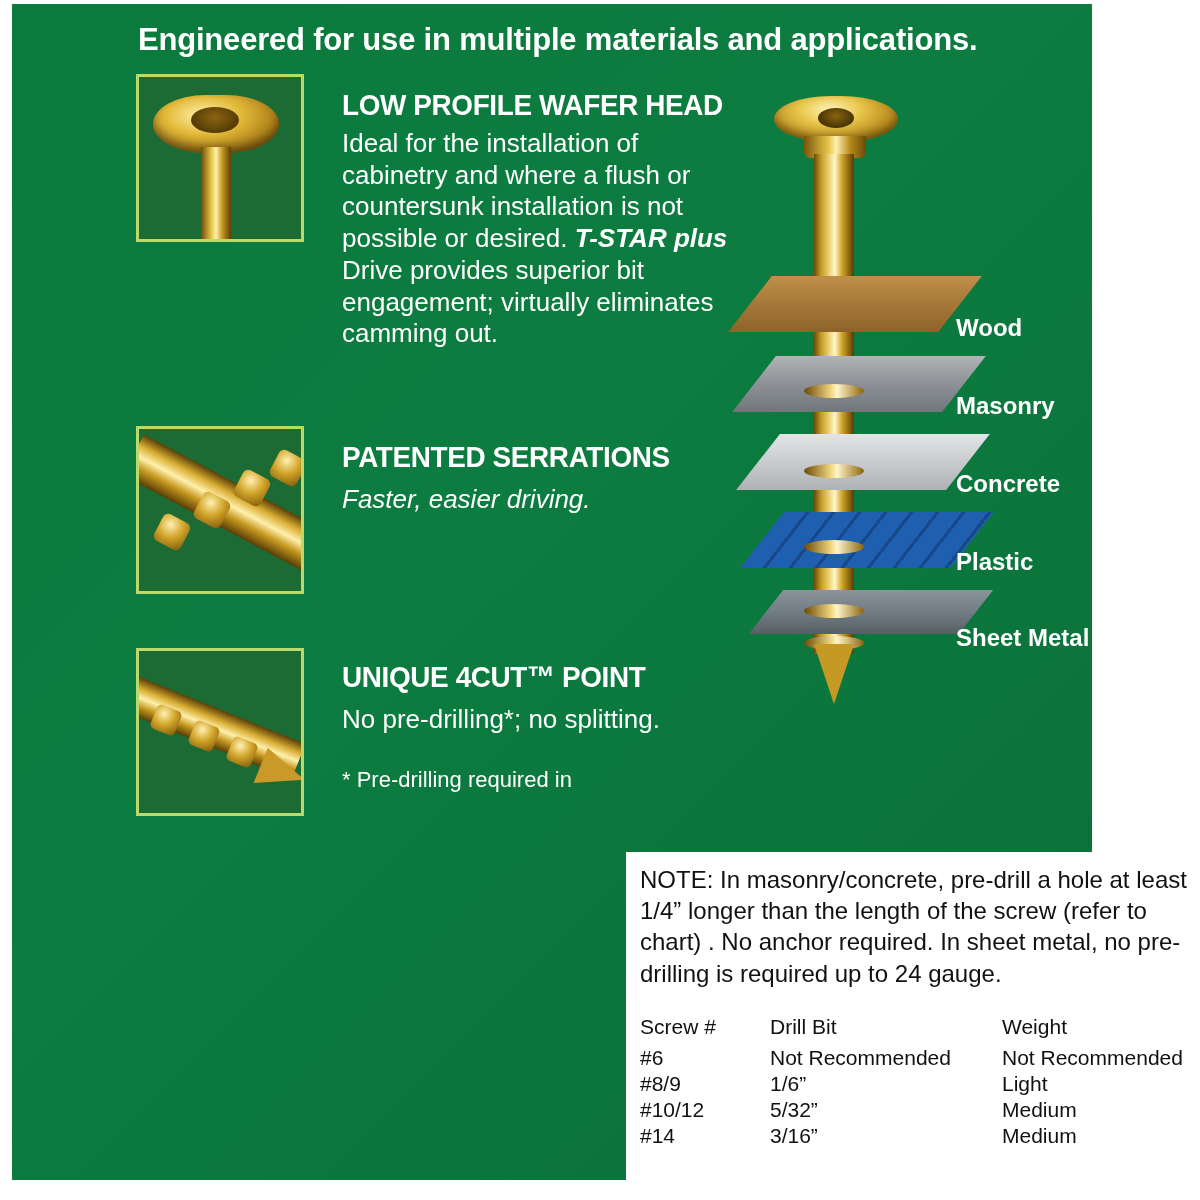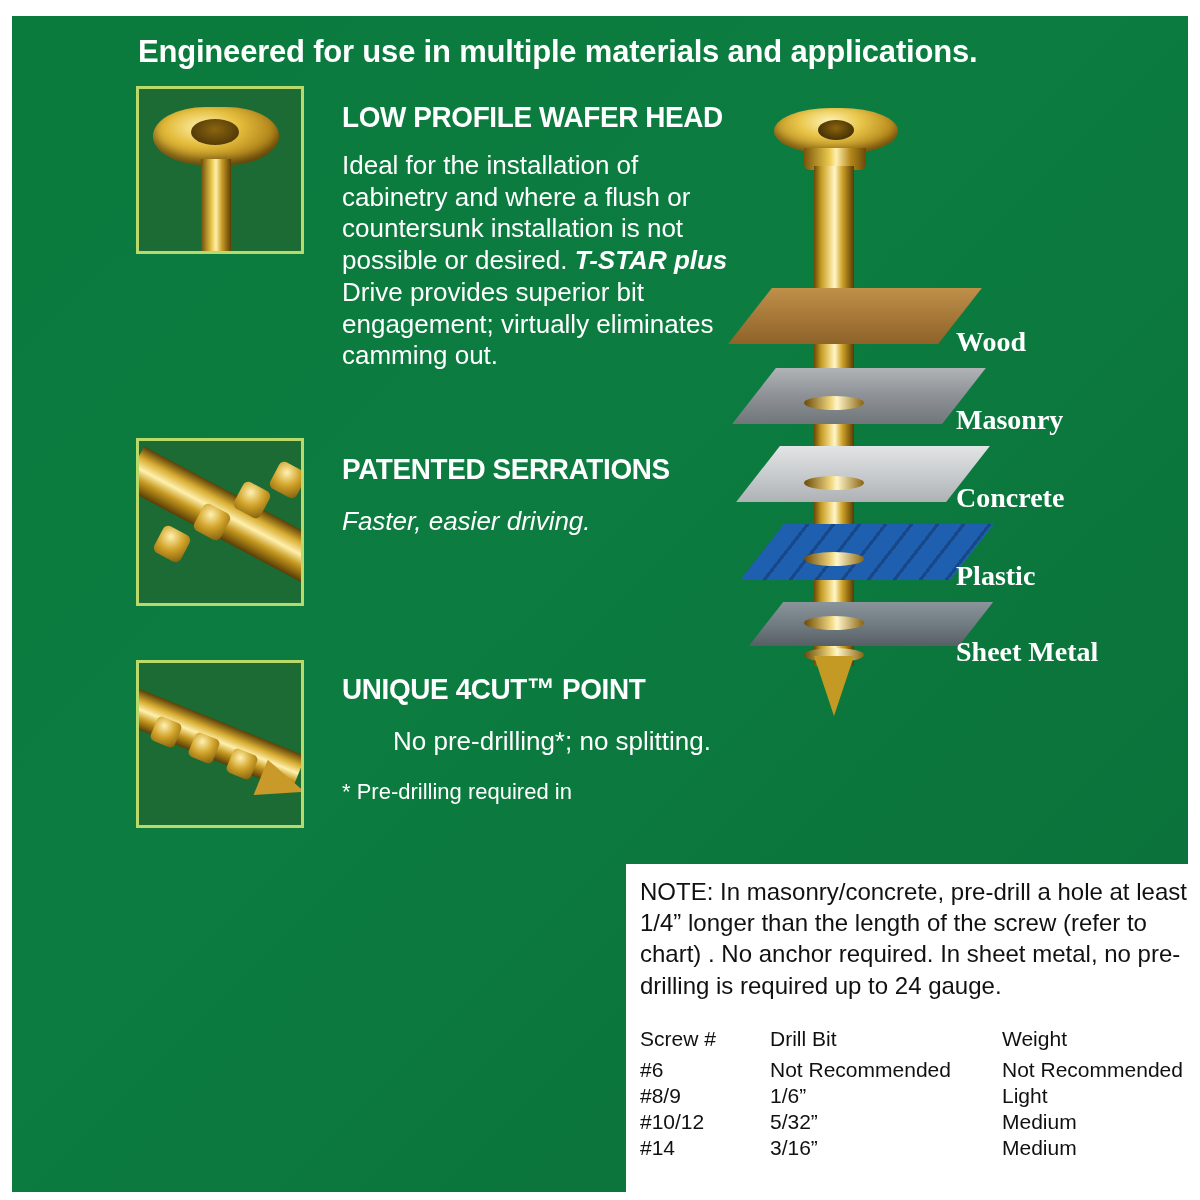--- a/index.html
+++ b/index.html
@@ -11,22 +11,22 @@
     position: relative;
     width: 1200px;
     height: 1200px;
     background: #ffffff;
     font-family: "Liberation Sans", sans-serif;
     overflow: hidden;
   }
   .green-panel {
     position: absolute;
     left: 12px;
-    top: 16px;
-    width: 1176px;
+    top: 4px;
+    width: 1080px;
     height: 1176px;
     background: #0c7a3e;
     background: linear-gradient(135deg, #0b7a3d 0%, #0c7c40 45%, #0a6f38 100%);
   }
   
   .headline {
     position: absolute;
     left: 126px;
     top: 18px;
     width: 1000px;
@@ -134,21 +134,20 @@
     white-space: nowrap;
     font-stretch: condensed;
     transform: scaleX(0.93);
     transform-origin: left center;
   }
   .feat-body {
     position: absolute;
     color: #ffffff;
     font-size: 26px;
     line-height: 1.22;
-    margin-top: 10px;
   }
   .tstar {
     font-style: italic;
     font-weight: bold;
     white-space: nowrap;
   }
   .footnote {
     position: absolute;
     color: #ffffff;
     font-size: 22px;
@@ -218,24 +217,23 @@
     height: 56px;
     transform: skewX(-38deg);
   }
   .slab .face {
     position: absolute;
     inset: 0;
   }
   .slab-label {
     position: absolute;
     color: #ffffff;
-    font-size: 28px;
+    font-size: 24px;
     font-weight: bold;
     white-space: nowrap;
-    font-family: Liberation Serif, serif;
   }
   
   .note-box {
     position: absolute;
     left: 614px;
     top: 848px;
     width: 572px;
     height: 340px;
     background: #ffffff;
     color: #111111;
@@ -307,21 +305,21 @@
     <div class="thumb th3" style="left:124px; top:644px;">
       <div class="inner">
         <div class="bar"></div>
         <div class="tooth" style="left:14px; top:56px;"></div>
         <div class="tooth" style="left:52px; top:72px;"></div>
         <div class="tooth" style="left:90px; top:88px;"></div>
         <div class="tip"></div>
       </div>
     </div>
     <div class="feat-title" style="left:330px; top:656px;">UNIQUE 4CUT™ POINT</div>
-    <div class="feat-body" style="left:330px; top:700px; width:420px;text-align:center;">
+    <div class="feat-body" style="left:330px; top:700px; width:420px;">
       <span>No pre-drilling*; no splitting.</span>
     </div>
 
     <div class="footnote" style="left:330px; top:762px; width:340px;">
       <span>* Pre-drilling required in</span>
     </div>
 
     <div class="diagram">
       <div class="screw-head">
           <div class="slot"></div>

